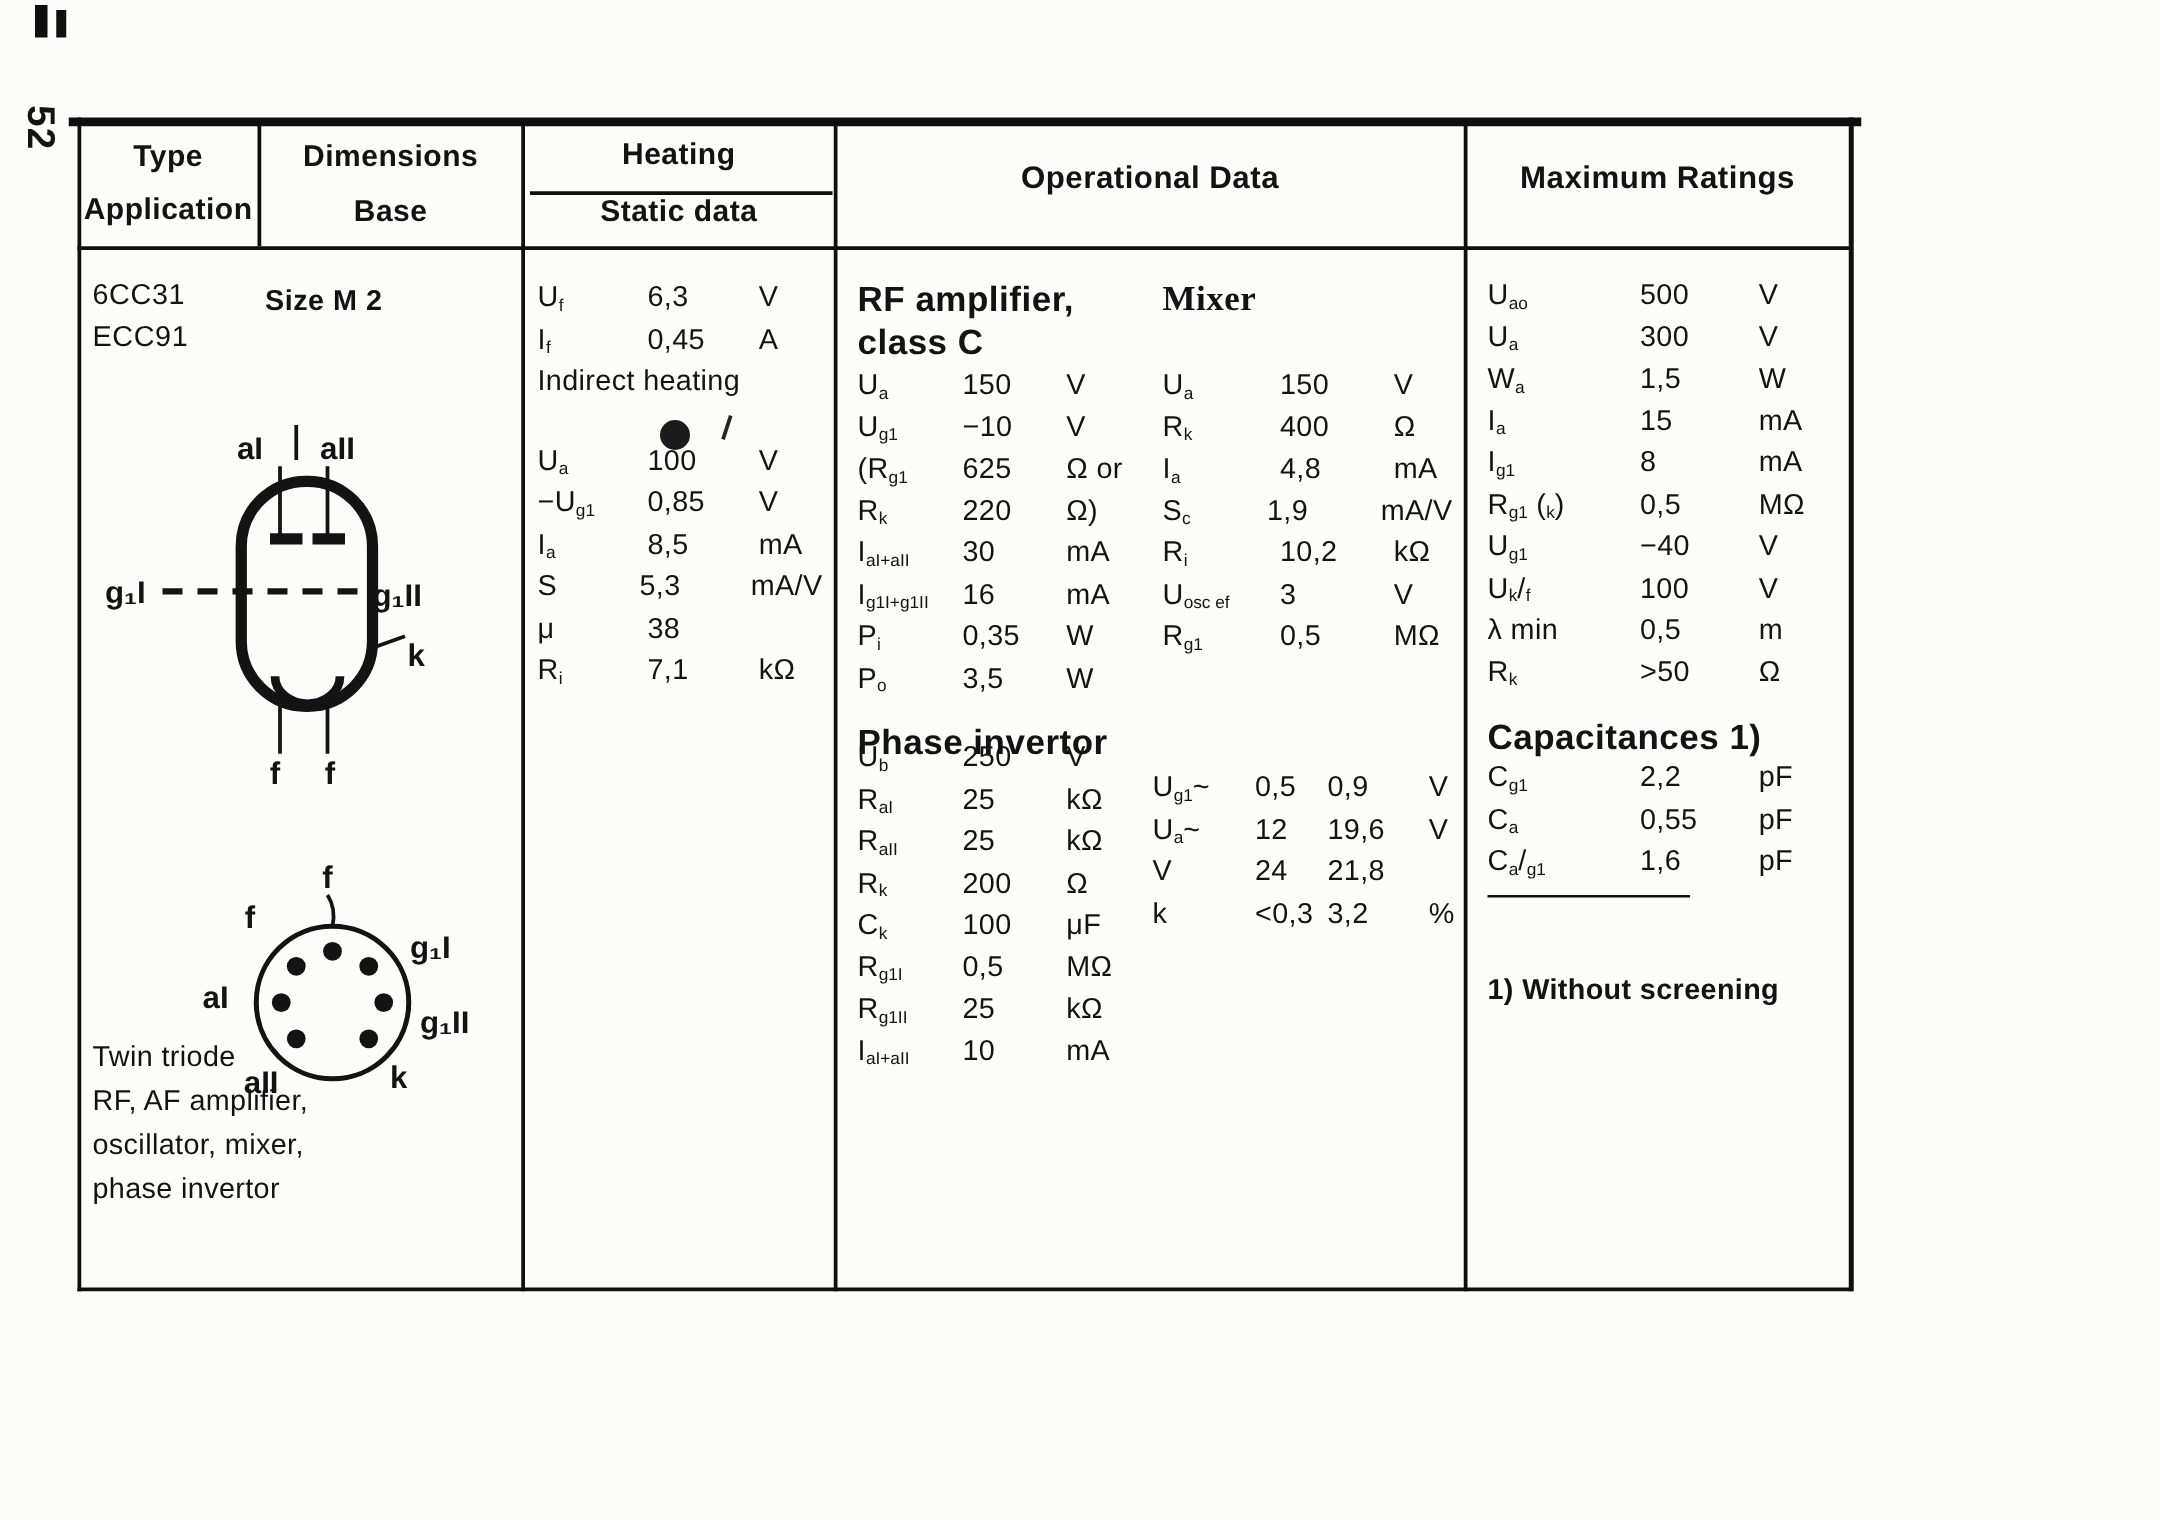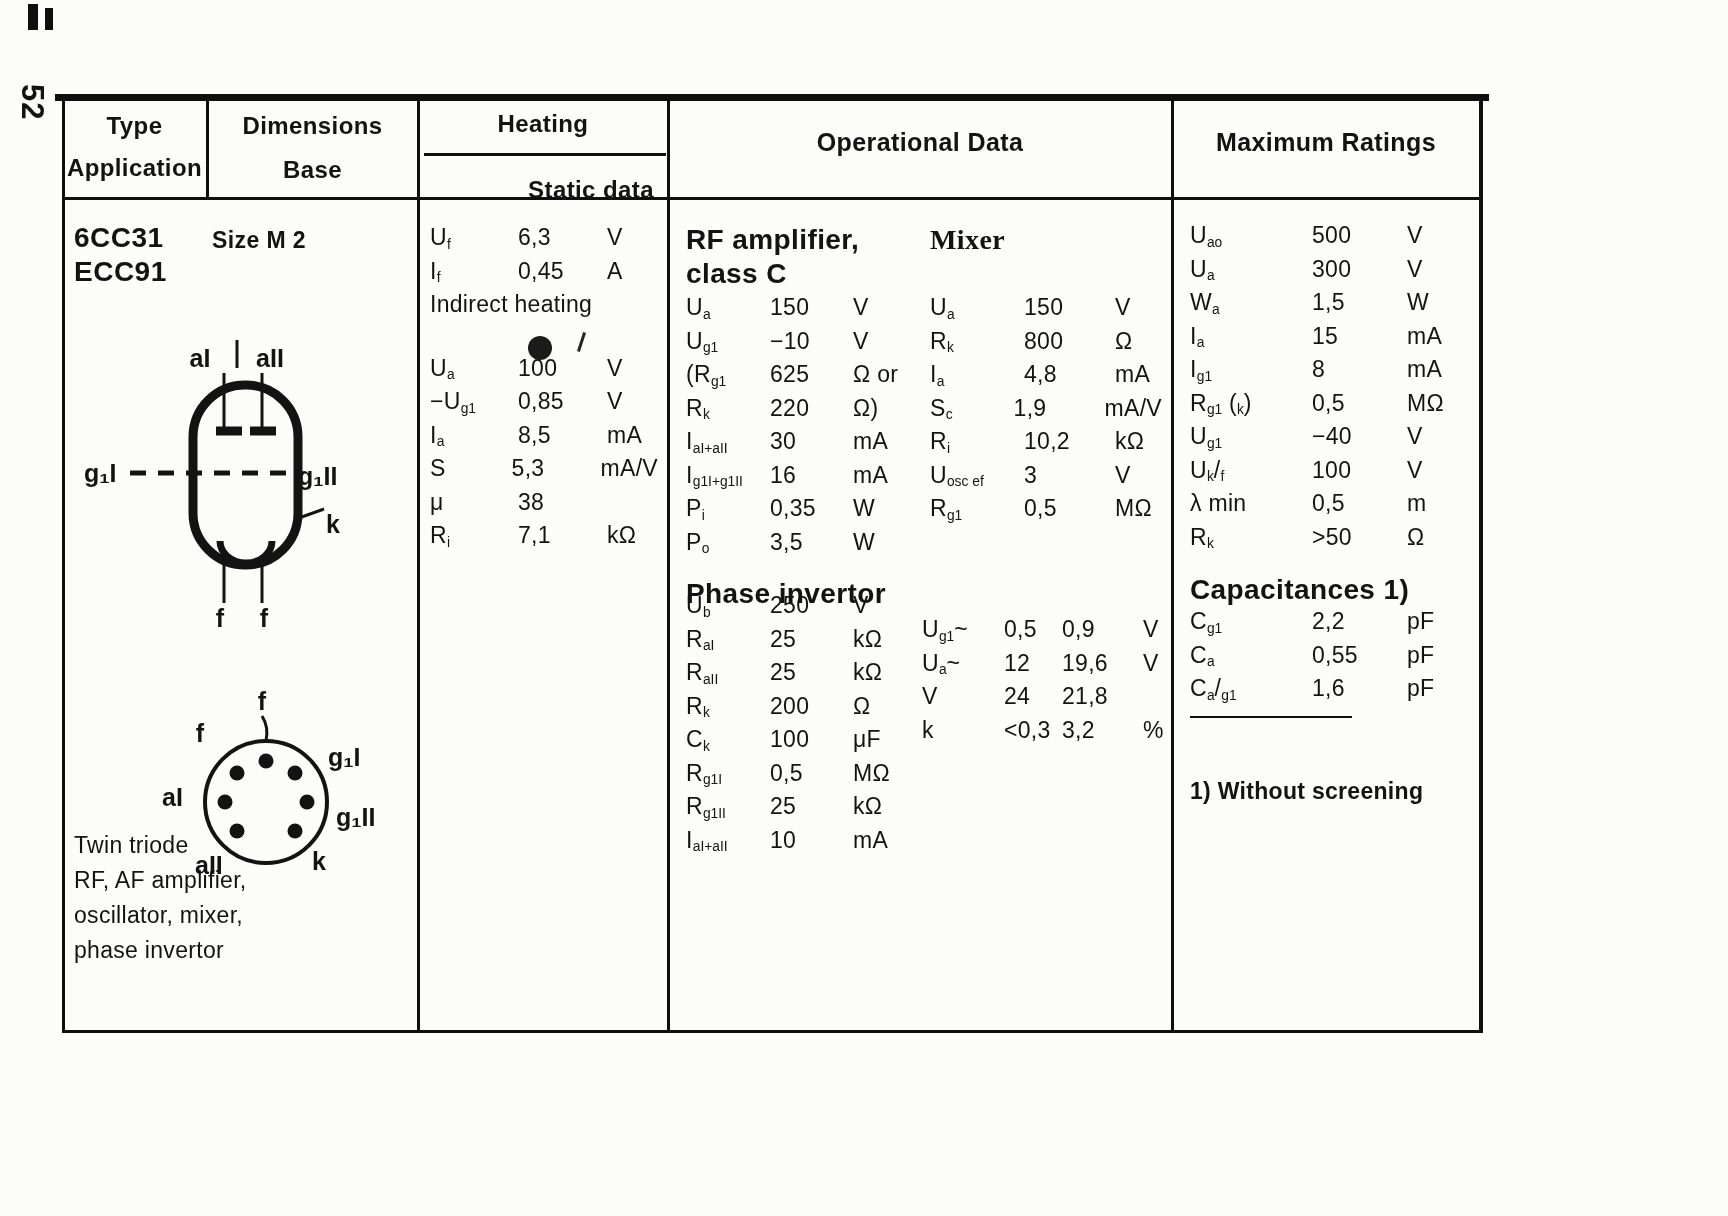--- a/index.html
+++ b/index.html
@@ -11,21 +11,21 @@
   .rows { position:absolute; }
   .trow { display:flex; align-items:baseline; height:33.5px; font-size:23px; font-weight:400;
           letter-spacing:.3px; white-space:nowrap; }
   .trow .lbl  { flex:1 1 auto; overflow:visible; }
   .trow .val  { flex:0 0 var(--valw,76px); text-align:left; }
   .trow .v2   { flex:0 0 var(--v2w,68px); }
   .trow .unit { flex:0 0 var(--unitw,60px); text-align:left; padding-left:11px; box-sizing:border-box; }
   .trow.plain { display:block; }
   .trow.gap   { height:30px; }
   .sub  { font-size:.6em; position:relative; top:.28em; letter-spacing:0; }
-  .typecode { position:absolute; font-size:28px; font-weight:700; letter-spacing:.5px; }
+  .typecode { position:absolute; font-size:23px; font-weight:400; letter-spacing:.5px; }
   .sizetxt  { position:absolute; font-size:23px; font-weight:600; letter-spacing:.4px; }
   .apptext  { position:absolute; font-size:23px; font-weight:500; line-height:35px; letter-spacing:.3px; }
   .footnote { position:absolute; font-size:23px; font-weight:600; letter-spacing:.3px; white-space:nowrap; }
   .pagenum  { position:absolute; left:50px; top:84px; font-size:31px; font-weight:700;
               transform:rotate(90deg); transform-origin:0 0; letter-spacing:1px; }
   .blot  { position:absolute; left:528px; top:336px; width:24px; height:24px; border-radius:50%; background:#1b1b1b; }
   .slash { position:absolute; left:580px; top:332px; width:3px; height:20px; background:#252525; transform:rotate(18deg); }
   svg text { font-family:"Liberation Sans", sans-serif; font-size:25px; font-weight:600; fill:#131313; }
   svg { position:absolute; }
 </style>
@@ -47,21 +47,21 @@
   <div class="line" style="left:206px; top:99px;  width:3px; height:98px;"></div>
   <div class="line" style="left:417px; top:99px;  width:3px; height:934px;"></div>
   <div class="line" style="left:667px; top:99px;  width:3px; height:934px;"></div>
   <div class="line" style="left:1171px;top:99px;  width:3px; height:934px;"></div>
 
   <div class="hdr" style="left:62px;  top:112px; width:145px;">Type</div>
   <div class="hdr" style="left:62px;  top:154px; width:145px;">Application</div>
   <div class="hdr" style="left:207px; top:112px; width:211px;">Dimensions</div>
   <div class="hdr" style="left:207px; top:156px; width:211px;">Base</div>
   <div class="hdr" style="left:418px; top:110px; width:250px;">Heating</div>
-  <div class="hdr" style="left:418px; top:176px; width:250px;margin-left:48px;">Static data</div>
+  <div class="hdr" style="left:418px; top:156px; width:250px;">Static data</div>
   <div class="hdr" style="left:668px; top:128px; width:504px; font-size:25px;">Operational Data</div>
   <div class="hdr" style="left:1172px;top:128px; width:308px; font-size:25px;">Maximum Ratings</div>
 
   <div class="typecode" style="left:74px; top:222px;">6CC31</div>
   <div class="typecode" style="left:74px; top:256px;">ECC91</div>
   <div class="sizetxt" style="left:212px; top:227px;">Size M 2</div>
 
   <svg style="left:70px; top:335px;" width="330" height="300" viewBox="0 0 330 300">
     <line x1="167" y1="5" x2="167" y2="33" stroke="#131313" stroke-width="3"></line>
     <text x="130" y="32" text-anchor="middle">aI</text>
@@ -203,21 +203,21 @@
       </div>
     </div>
   <div class="rows" style="left:930px; top:294px; width:232px; --valw:80px; --unitw:58px;">
       <div class="trow">
         <span class="lbl"><span>U</span><span class="sub">a</span></span>
         <span class="val">150</span>
         <span class="unit">V</span>
       </div>
       <div class="trow">
         <span class="lbl"><span>R</span><span class="sub">k</span></span>
-        <span class="val">800</span>
+        <span class="val">400</span>
         <span class="unit">Ω</span>
       </div>
       <div class="trow">
         <span class="lbl"><span>I</span><span class="sub">a</span></span>
         <span class="val">4,8</span>
         <span class="unit">mA</span>
       </div>
       <div class="trow">
         <span class="lbl"><span>S</span><span class="sub">c</span></span>
         <span class="val">1,9</span>

